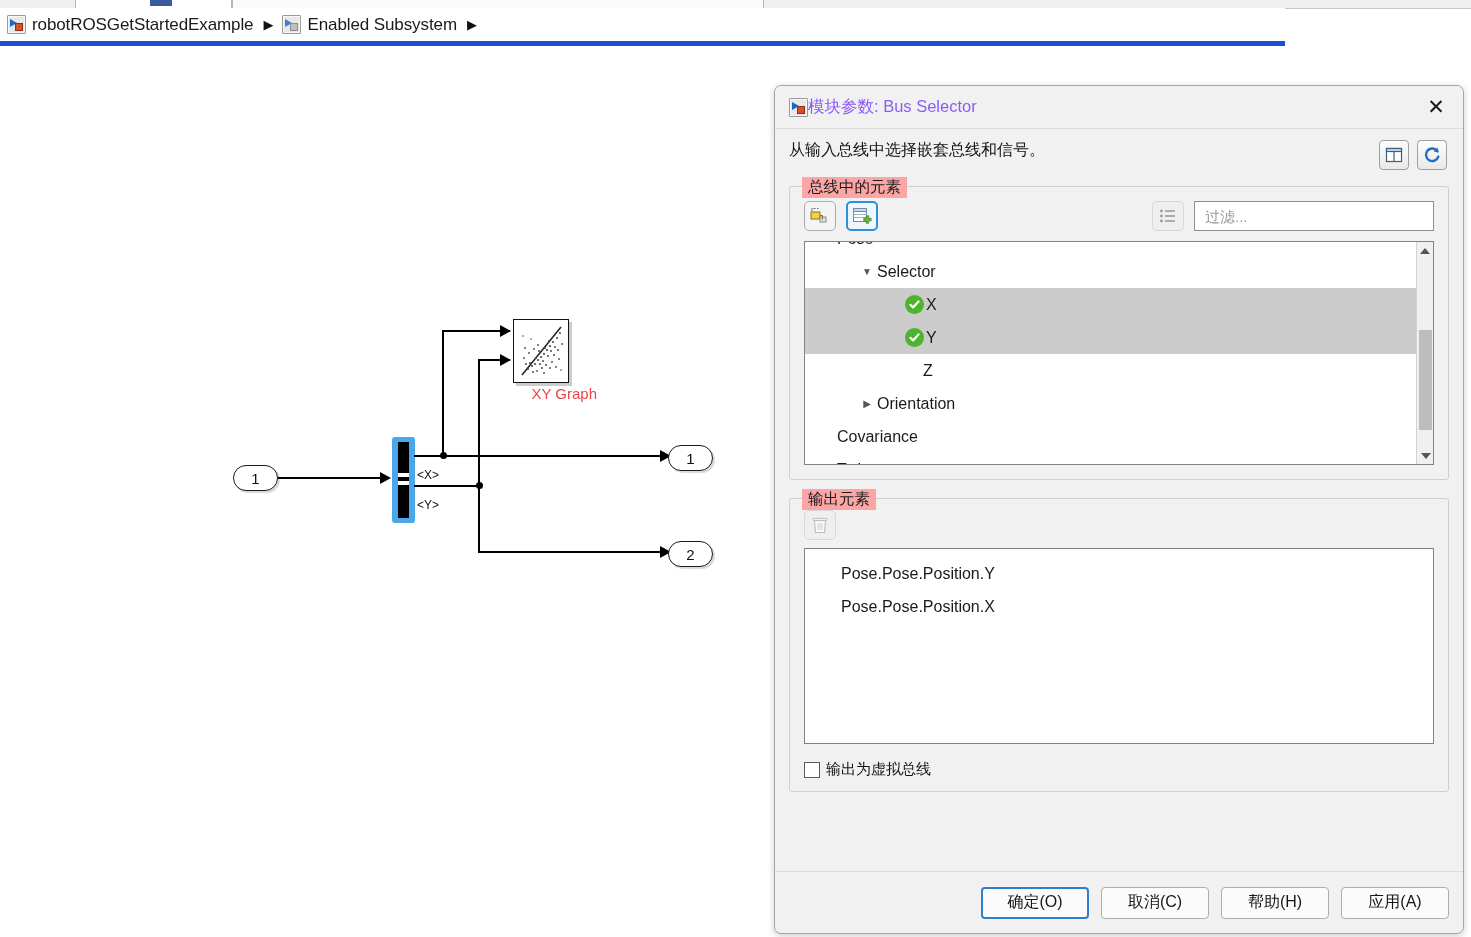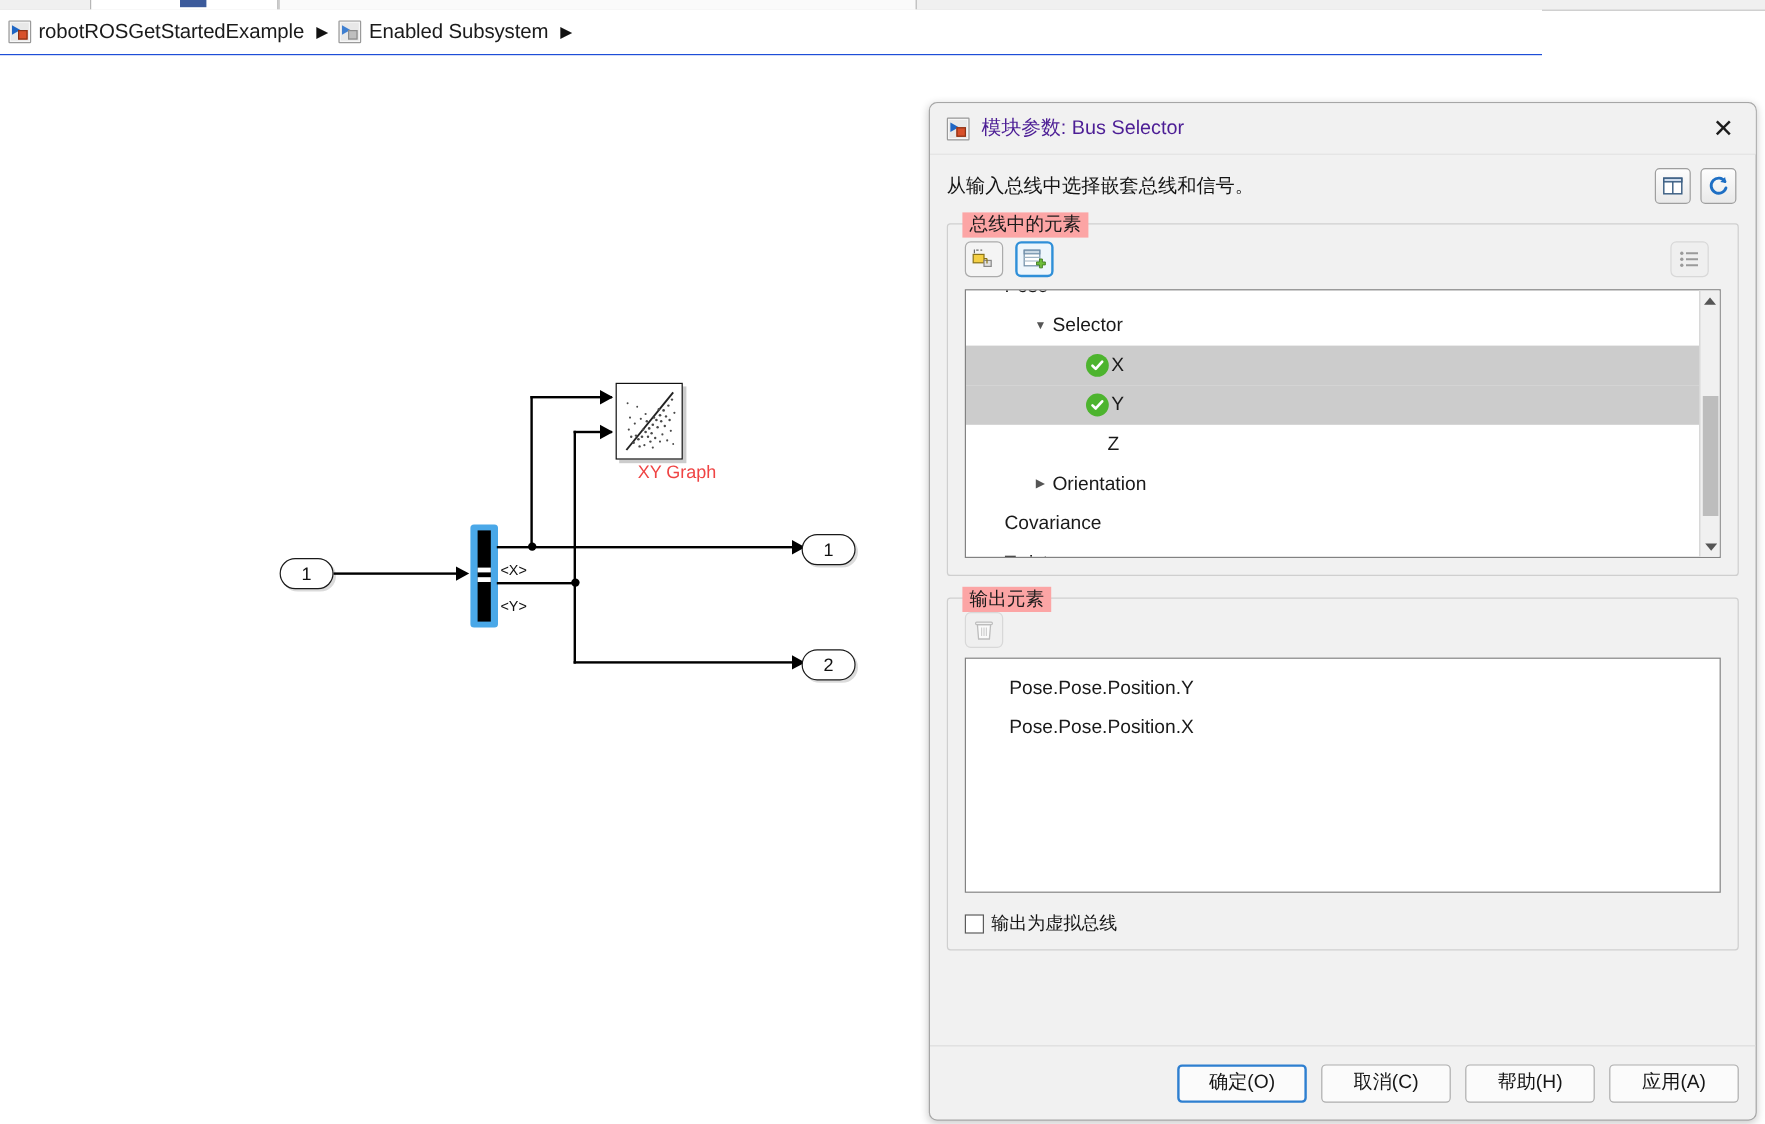--- a/index.html
+++ b/index.html
@@ -15,21 +15,21 @@
   .tabsliver {
     position: absolute; left: 0; top: 0; width: 1471px; height: 8px;
     background: #f0f0f0; border-bottom: 1px solid #c8c8c8;
   }
   .tabsliver .tabseg { position: absolute; top: 0; height: 8px; background: #ffffff; border-left: 1px solid #b6b6b6; border-right: 1px solid #b6b6b6;}
   .tabsliver .tabsel { position: absolute; top: 0; height: 6px; width: 22px; left: 150px; background: #3b5a9b; }
 
   
   .breadcrumb {
     position: absolute; left: 0; top: 8px; width: 1285px; height: 38px;
-    background: #ffffff; border-bottom: 1px solid #1d4ed8;
+    background: #ffffff; border-bottom: 5px solid #1d4ed8;
     display: flex; align-items: center; padding-left: 7px; box-sizing: border-box;
   }
   .crumb { display: flex; align-items: center; height: 100%; }
   .crumb-label { font-size: 17px; color: #1a1a1a; margin-left: 6px; letter-spacing: -0.1px; }
   .crumb-sep { margin: 0 9px 0 10px; font-size: 13px; color: #111; }
   .sysicon {
     width: 19px; height: 19px; border: 1px solid #9a9a9a; background: #e8e8e8;
     position: relative; box-sizing: border-box; border-radius: 1px;
     box-shadow: inset 0 0 0 1px #f7f7f7;
   }
@@ -77,26 +77,26 @@
     background: #f1f1f1; border: 1px solid #a6a6a6; border-radius: 7px;
     box-sizing: border-box;
     box-shadow: 0 2px 7px rgba(0,0,0,0.20);
     display: flex; flex-direction: column;
   }
   .dlg-title {
     height: 43px; display: flex; align-items: center; padding: 0 12px 0 14px;
     border-bottom: 1px solid #dcdcdc; box-sizing: border-box;
     background: #f1f1f1; border-radius: 7px 7px 0 0;
   }
-  .dlg-title-text { font-size: 16.5px; color: #4c1d95; margin-left: 10px; flex: 1; }
+  .dlg-title-text { font-size: 16.5px; color: #8b5cf6; margin-left: 0; flex: 1; }
   .closebtn {
     width: 30px; height: 28px; display: flex; align-items: center; justify-content: center;
     font-size: 21px; color: #1c1c1c; cursor: pointer; font-family: "DejaVu Sans", sans-serif;
   }
-  .dlg-sub { display: flex; align-items: center; padding: 11px 16px 6px 14px; font-family: Liberation Mono, monospace; }
+  .dlg-sub { display: flex; align-items: flex-start; padding: 11px 16px 6px 14px; font-family: Liberation Mono, monospace; }
   .dlg-sub-text { font-size: 16px; color: #141414; flex: 1; }
   .hdr-icon {
     width: 30px; height: 30px; border: 1px solid #9f9f9f; border-radius: 4px;
     background: linear-gradient(#fdfdfd,#e9e9e9); margin-left: 8px;
     display: flex; align-items: center; justify-content: center; box-sizing: border-box;
   }
 
   .group {
     margin: 10px 14px 0 14px; border: 1px solid #cfcfcf; border-radius: 3px;
     position: relative; background: #f1f1f1;
@@ -359,20 +359,23 @@
         <span class="tbtn ghost">
           <svg width="20" height="18" viewBox="0 0 20 18">
             <circle cx="3.5" cy="4" r="1.4" fill="#9a9a9a"></circle>
             <circle cx="3.5" cy="9" r="1.4" fill="#9a9a9a"></circle>
             <circle cx="3.5" cy="14" r="1.4" fill="#9a9a9a"></circle>
             <line x1="7" y1="4" x2="17" y2="4" stroke="#9a9a9a" stroke-width="1.6"></line>
             <line x1="7" y1="9" x2="17" y2="9" stroke="#9a9a9a" stroke-width="1.6"></line>
             <line x1="7" y1="14" x2="17" y2="14" stroke="#9a9a9a" stroke-width="1.6"></line>
           </svg>
         </span>
+        <span class="filterbox">
+          <input type="text" placeholder="过滤..." style="">
+        </span>
       </div>
 
       <div class="treewrap">
         <div class="treelist">
 
           <div class="trow" style="padding-left:32px;">
             <span>Pose</span>
           </div>
 
           <div class="trow" style="padding-left:52px;">

